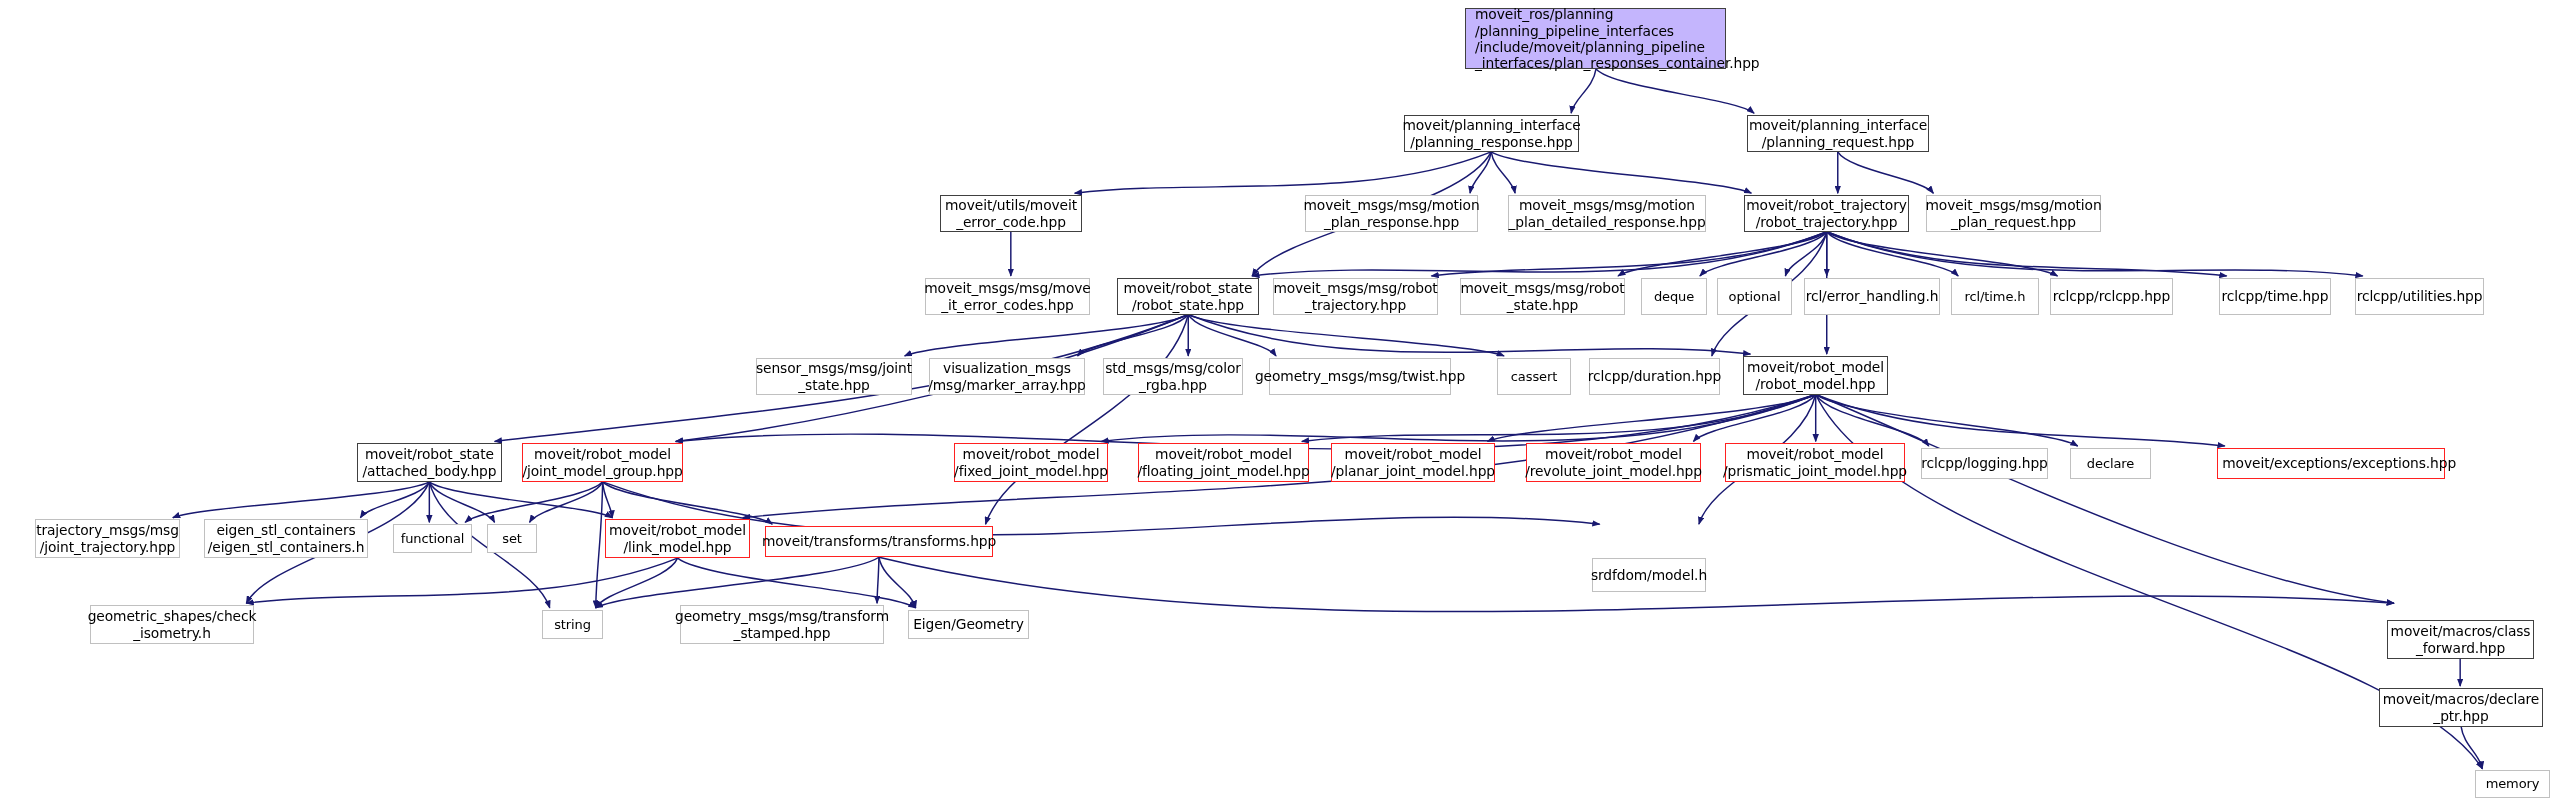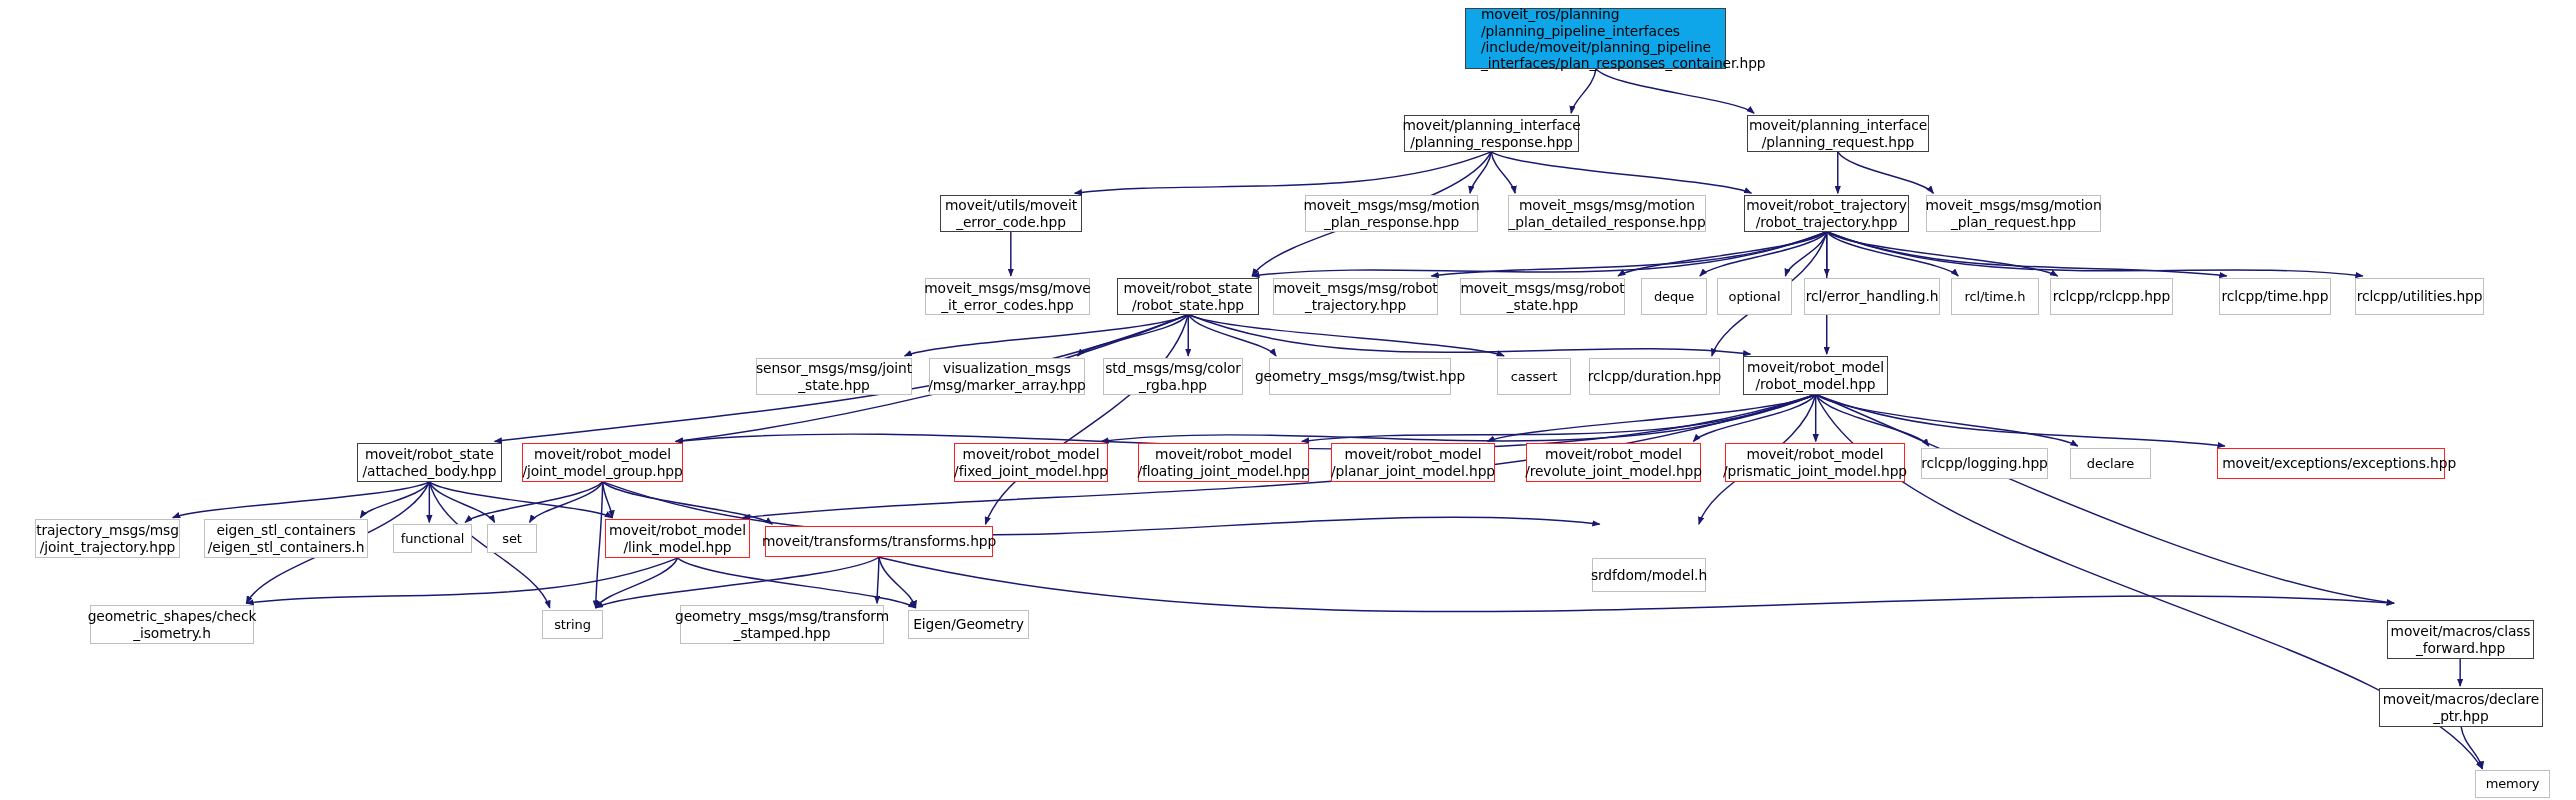--- a/index.html
+++ b/index.html
@@ -34,25 +34,25 @@
     background:#ffffff;
     border:0.9px solid #c0c0c0;
     font-size:13.8px;
     letter-spacing:-0.1px;
     padding:0 3.7px;
     z-index:3;
   }
   .node.dark{ border:0.9px solid #404040; }
   .node.red{ border:1.4px solid #ff2020; }
   .node.root{
-    background:#0ea5e9;
+    background:#c4b5fd;
     border:0.9px solid #404040;
     justify-content:flex-start;
     text-align:left;
-    padding-left:15px;
+    padding-left:9px;
   }
   .node.small{ font-size:13px; }
 </style>
 </head>
 <body>
 
 <div id="graph">
   <svg id="edges" viewBox="0 0 2802 871" xmlns="http://www.w3.org/2000/svg">
     <defs>
       <marker id="ah" markerWidth="9" markerHeight="7" refX="8" refY="3.5" orient="auto" markerUnits="userSpaceOnUse">

